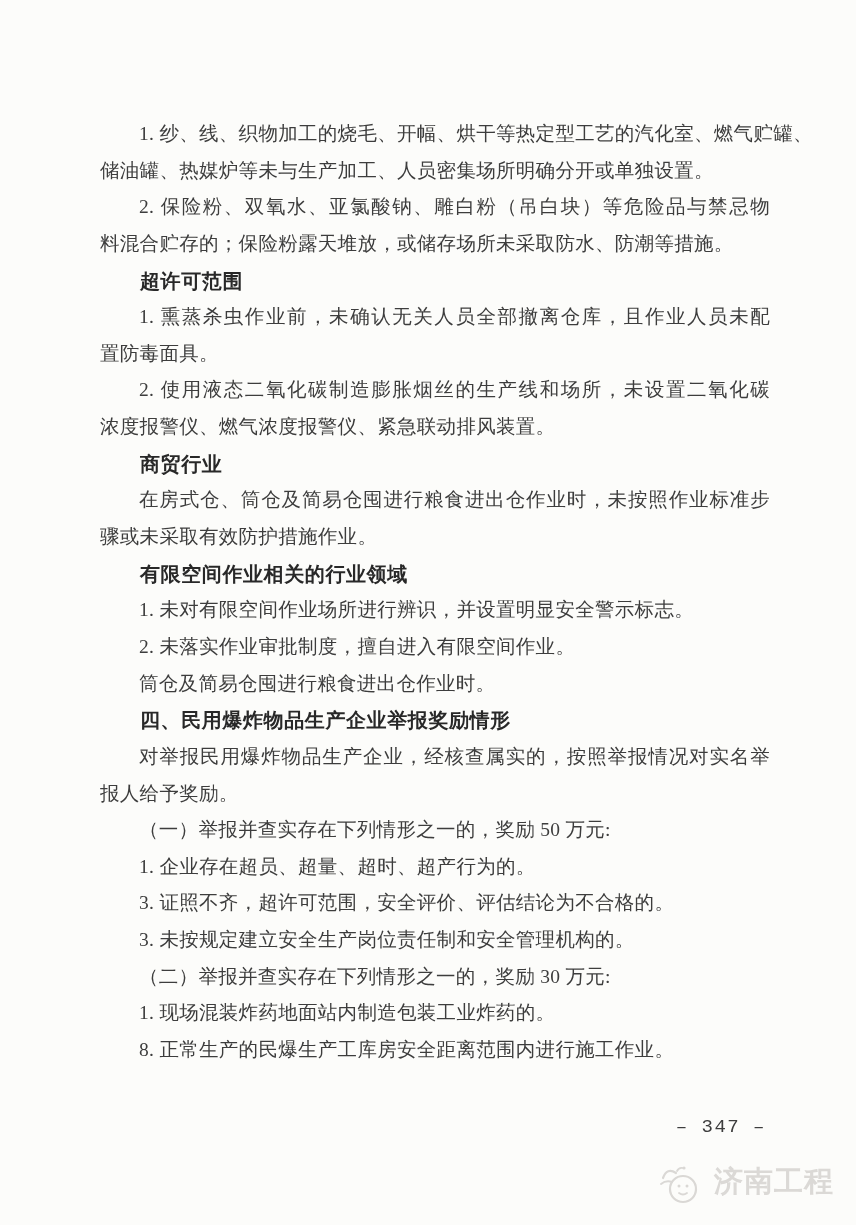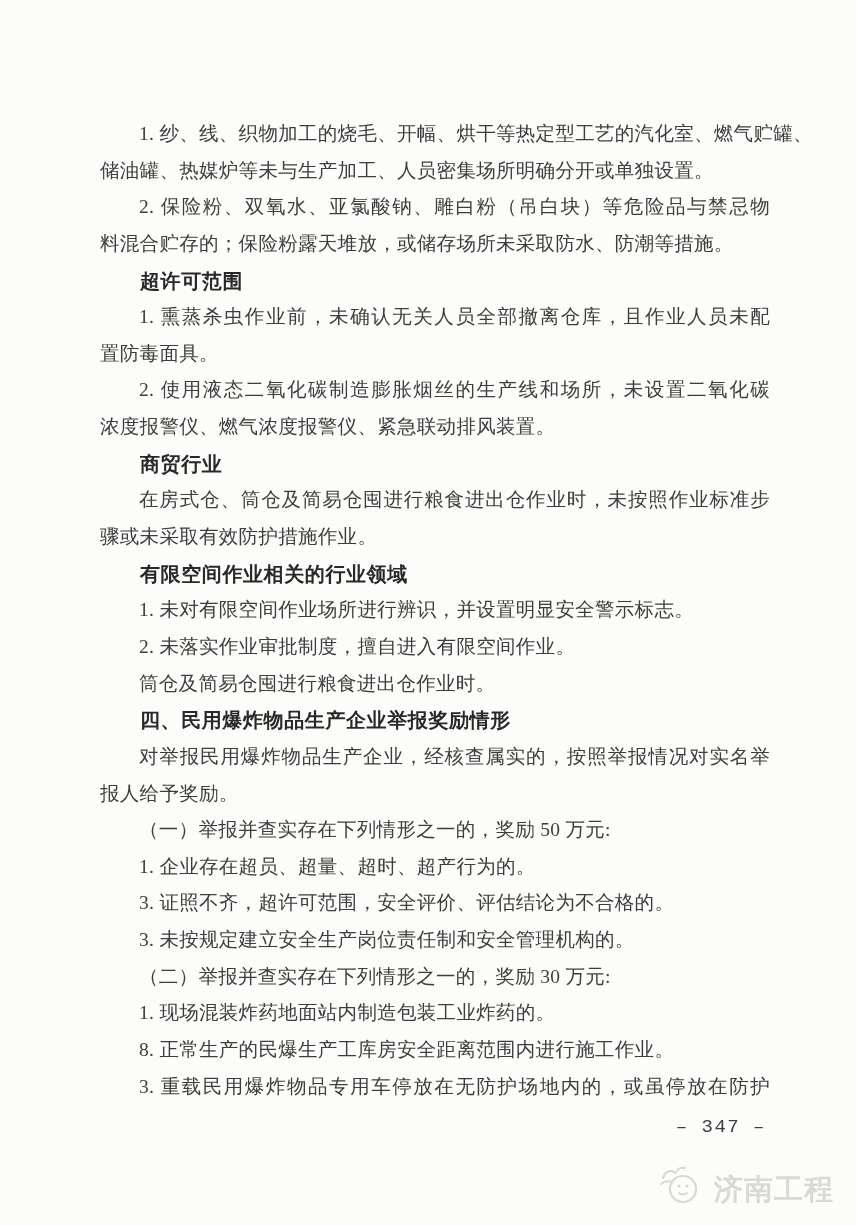--- a/index.html
+++ b/index.html
@@ -51,21 +51,21 @@
     font-size: 19px;
     color: #3d3d3d;
     letter-spacing: 1.5px;
     font-family: Liberation Mono, monospace;
   }
   .watermark {
     position: absolute;
     top: 1162px;
     right: 22px;
     display: flex;
-    align-items: flex-end;
+    align-items: flex-start;
     gap: 13px;
     color: #d9d7d4;
   }
   .watermark-text {
     font-family: "Liberation Sans", "DejaVu Sans", sans-serif;
     font-weight: 700;
     font-size: 29px;
     letter-spacing: 1px;
     color: #dbd9d6;
   }
@@ -148,23 +148,20 @@
     </div>
 
     <div>
       <div class="line">1. 现场混装炸药地面站内制造包装工业炸药的。</div>
     </div>
 
     <div>
       <div class="line">8. 正常生产的民爆生产工库房安全距离范围内进行施工作业。</div>
     </div>
 
-    <div>
-      <div class="line fill">3. 重载民用爆炸物品专用车停放在无防护场地内的，或虽停放在防护</div>
-    </div>
 
   </div>
 
   <div class="page-number">– 347 –</div>
 
   <div class="watermark">
     <span>
       <svg width="42" height="44" viewBox="0 0 42 44" fill="none" xmlns="http://www.w3.org/2000/svg">
 
         <path d="M4 16 Q8 5 17 11" stroke="#dad8d5" stroke-width="2.2" fill="none" stroke-linecap="round"></path>

